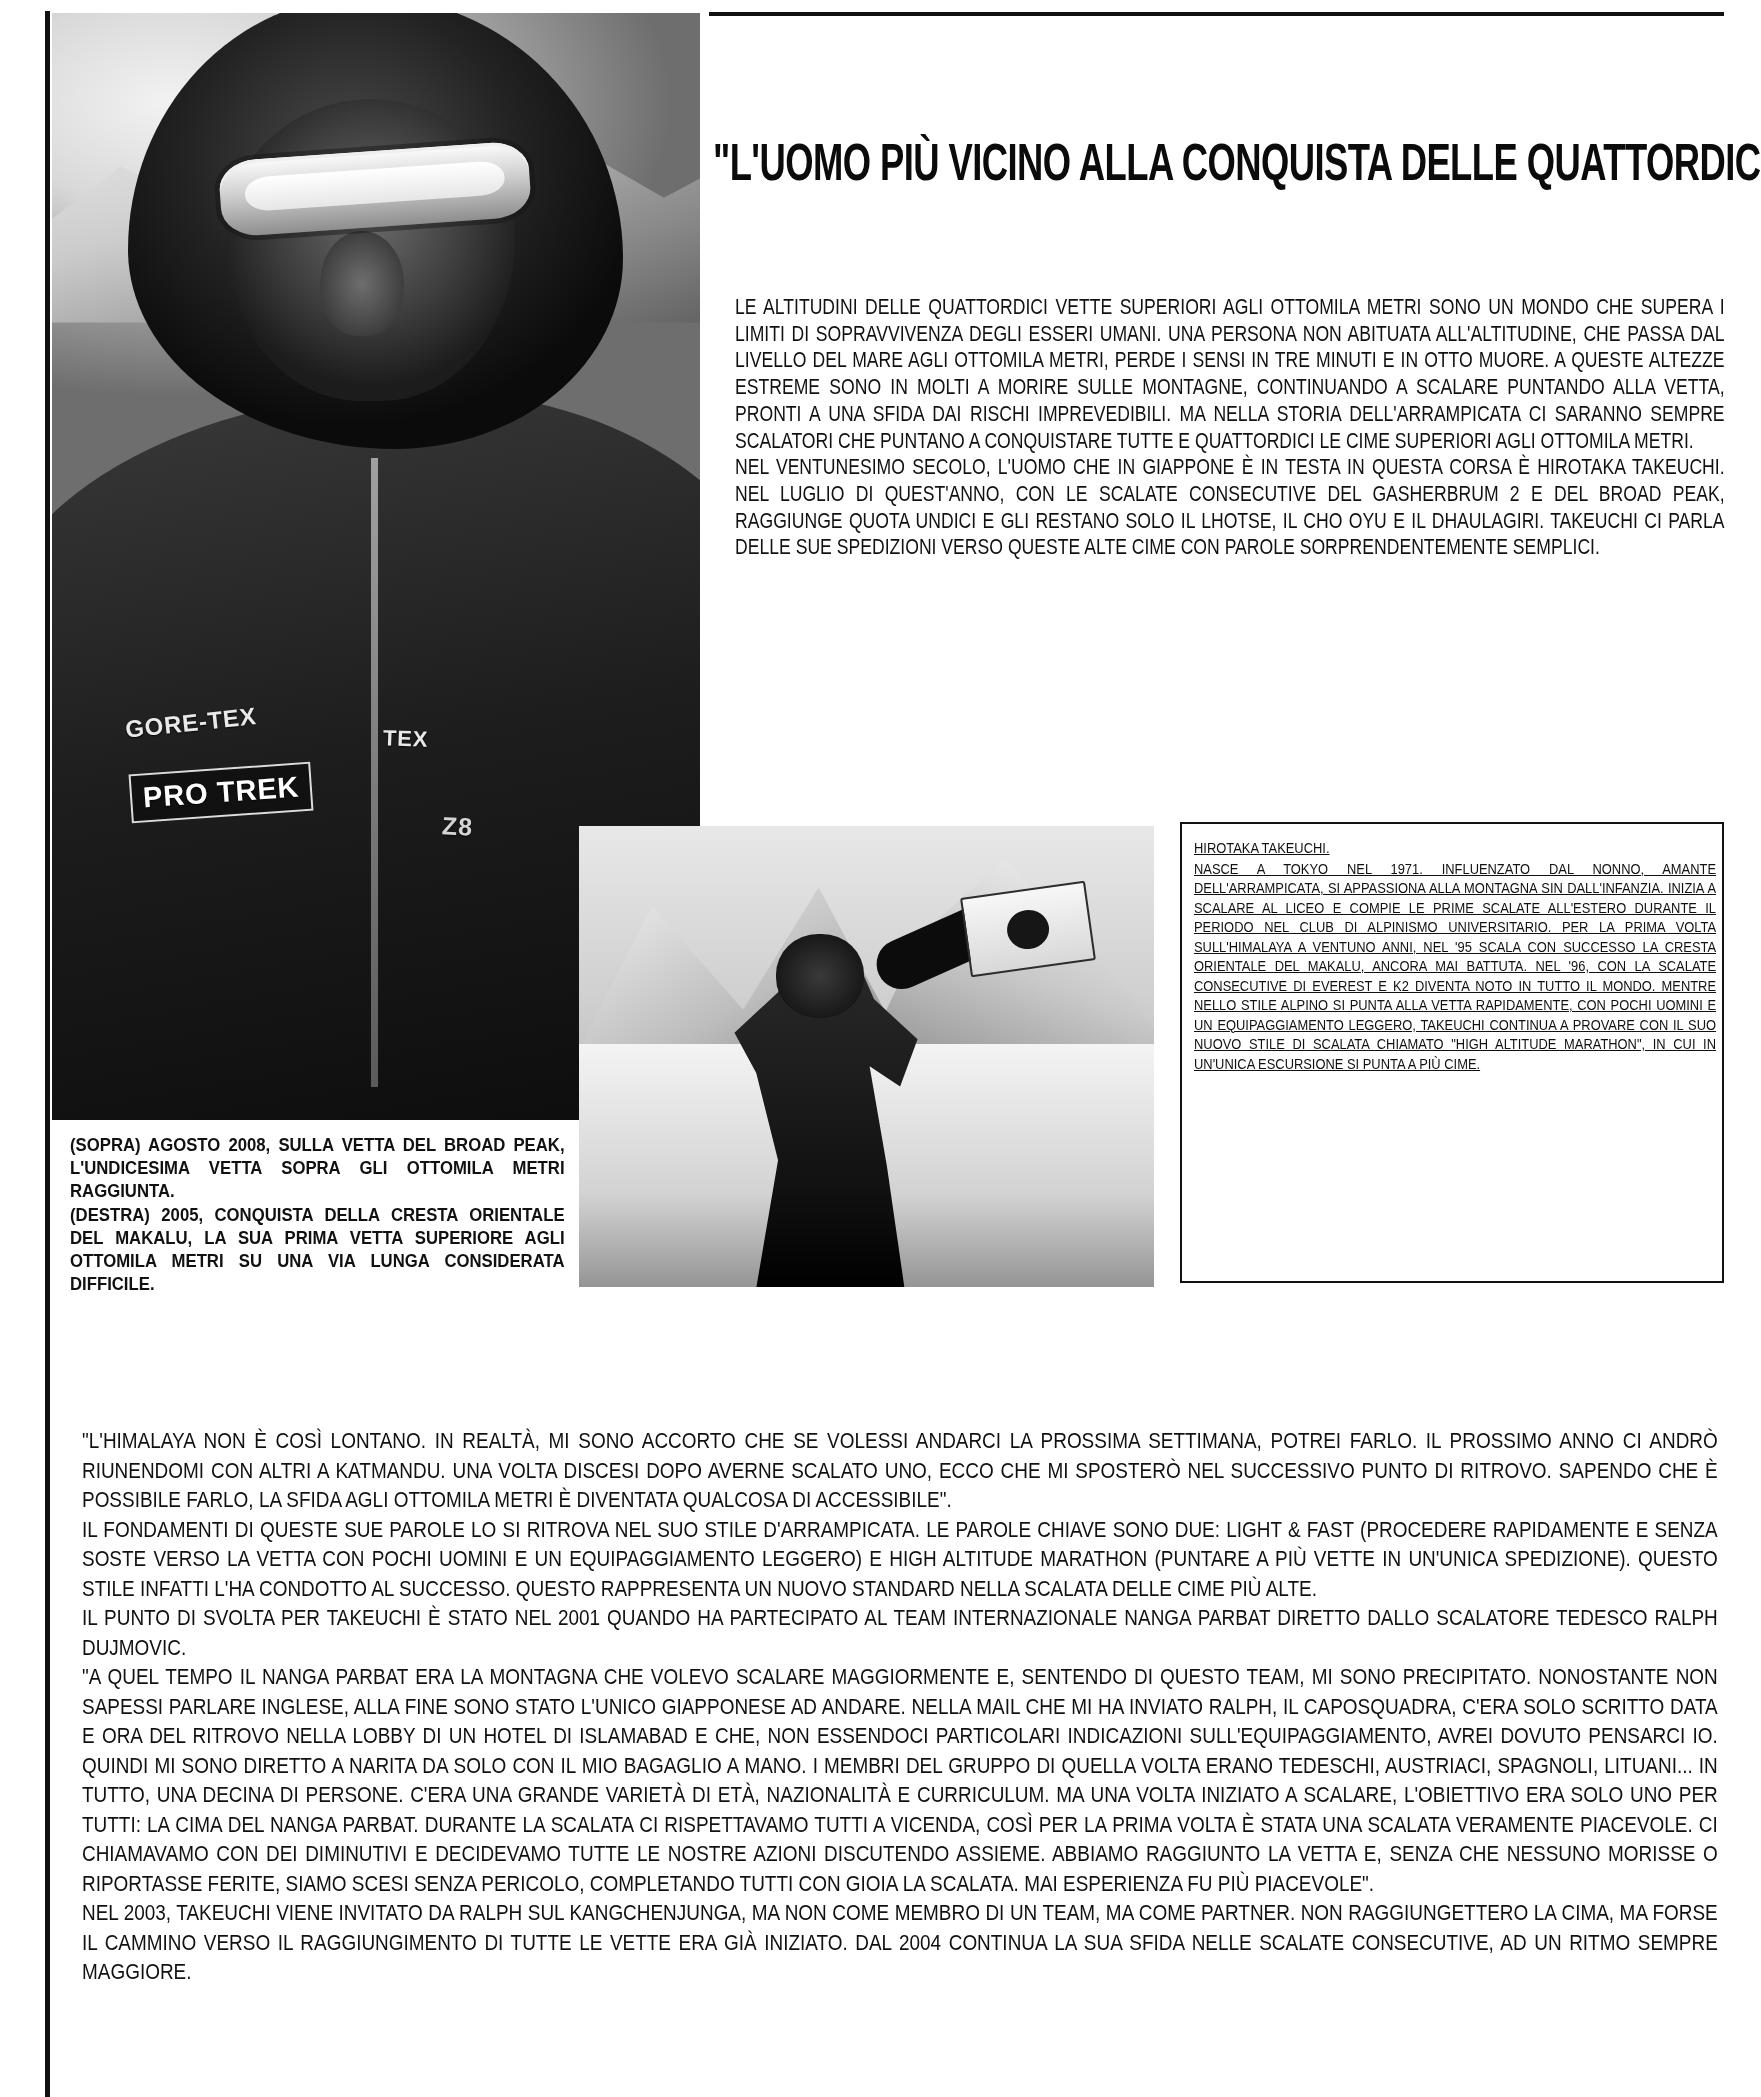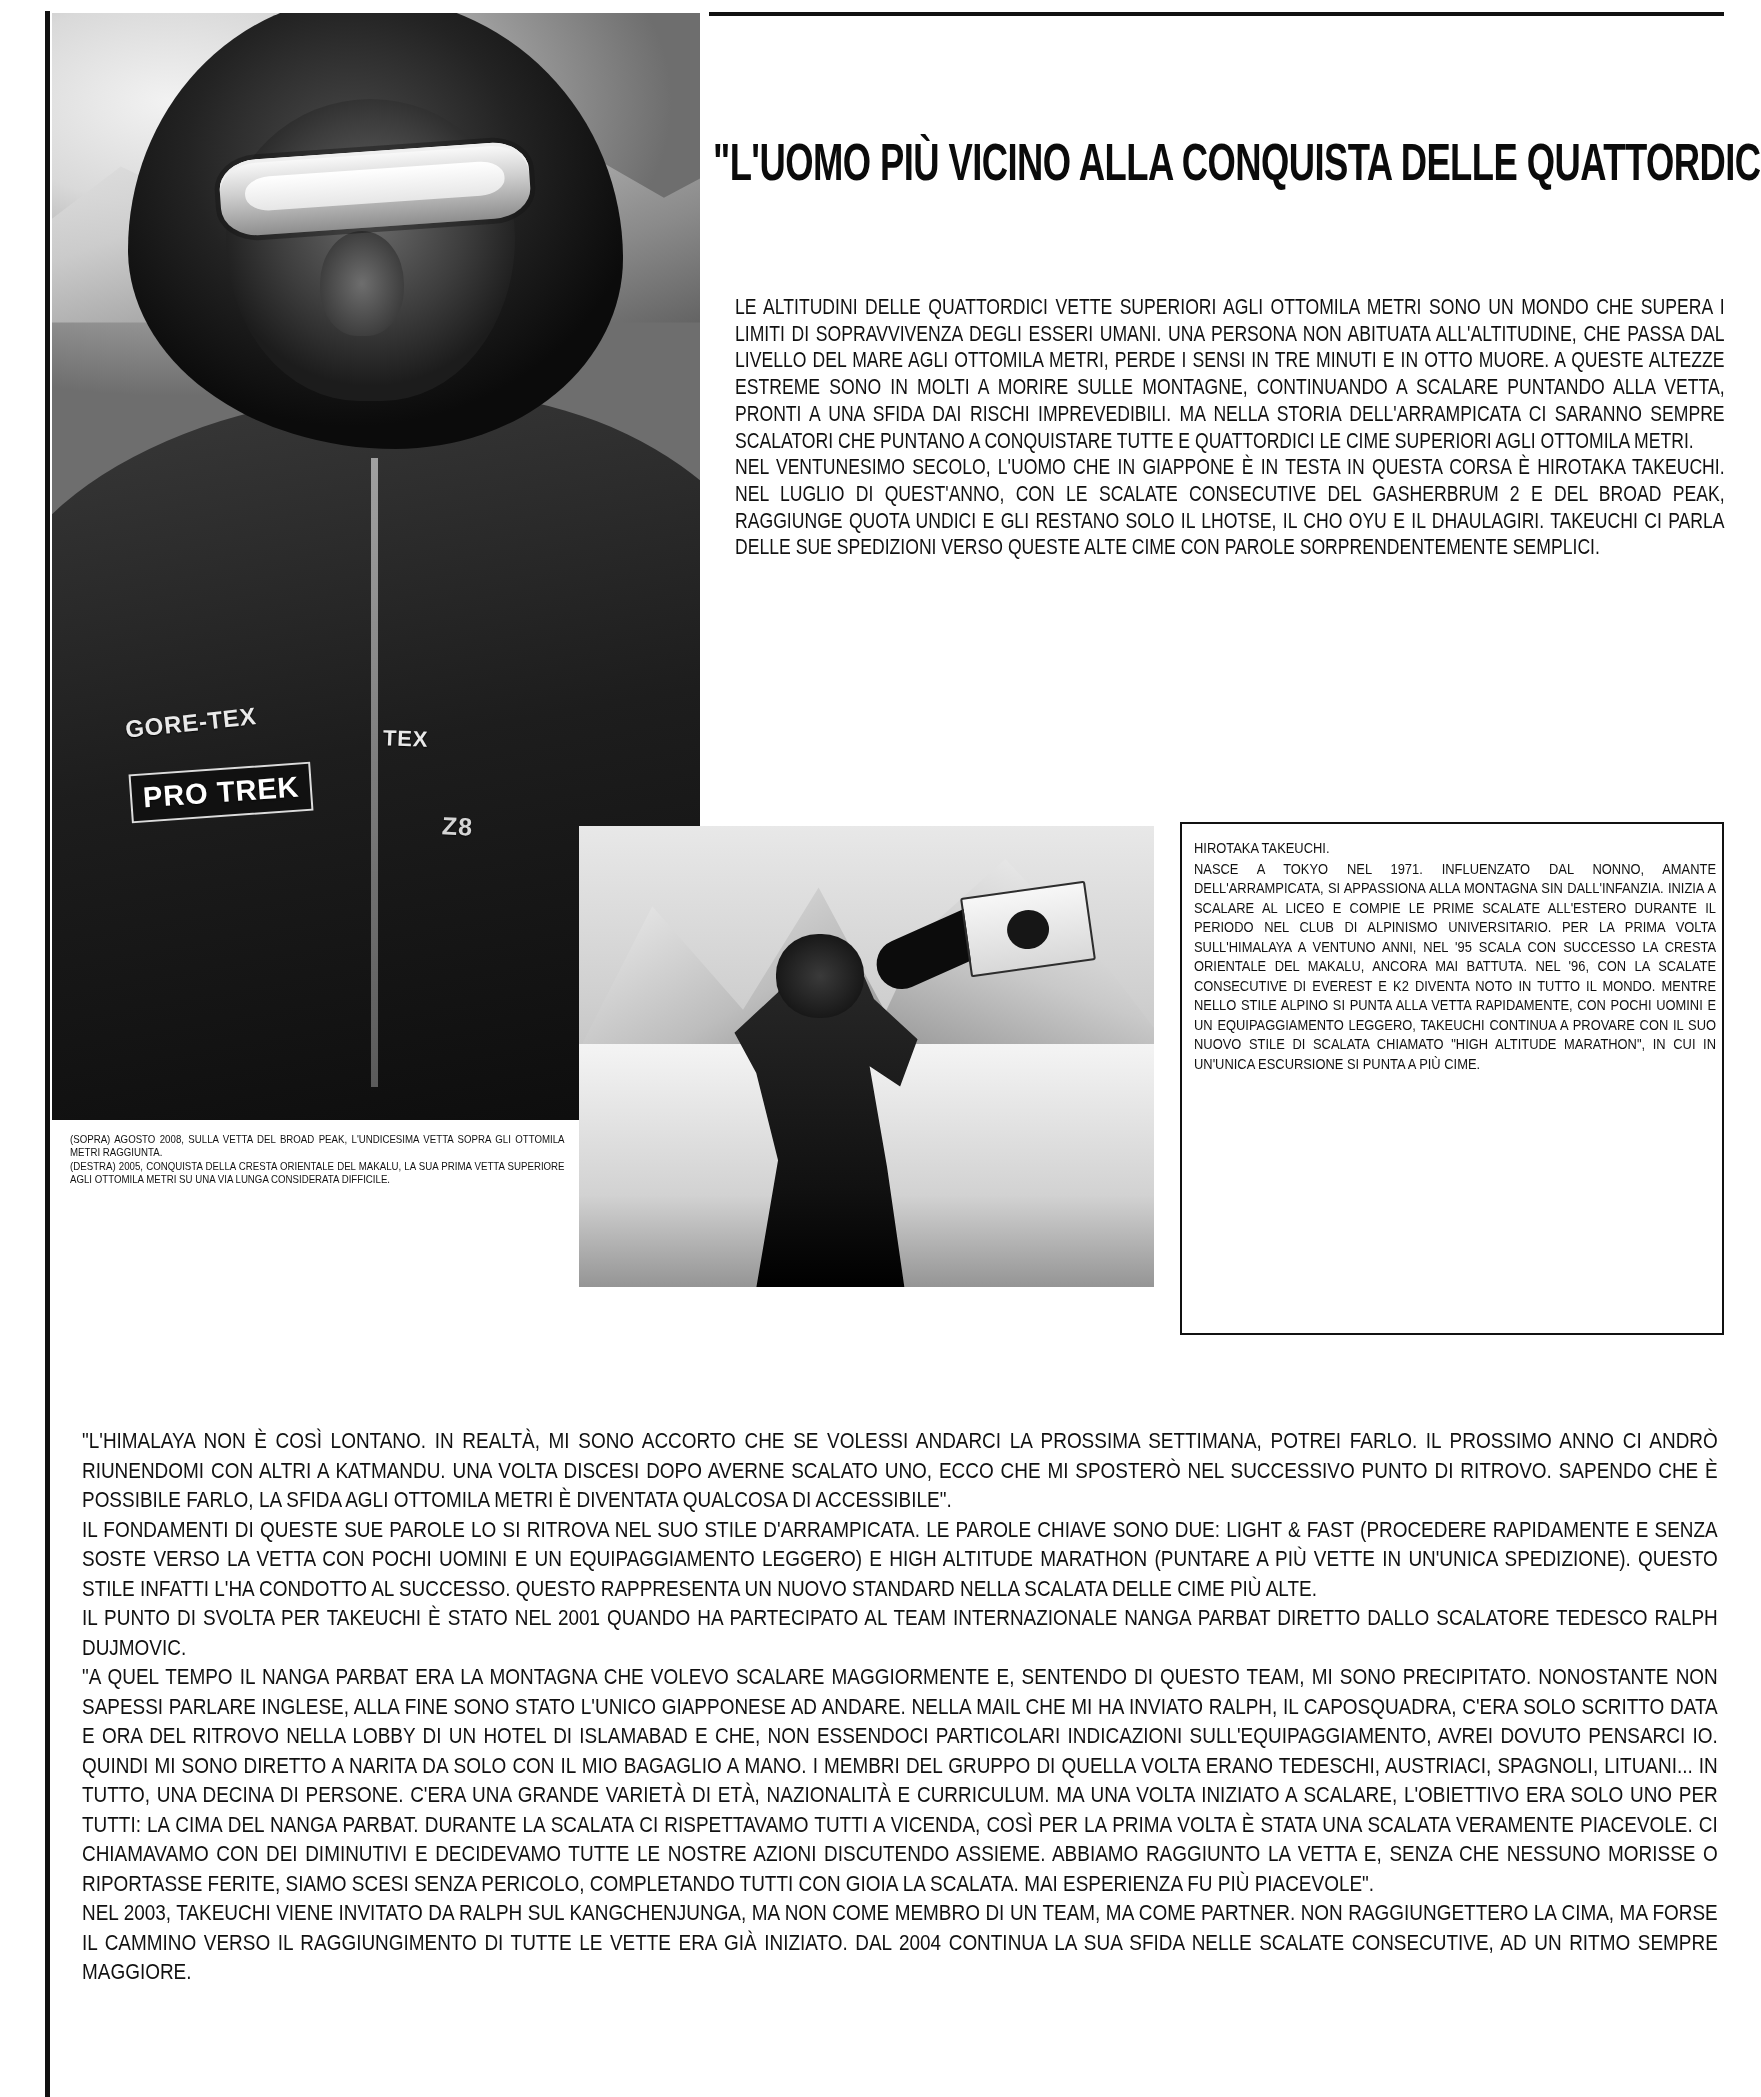--- a/index.html
+++ b/index.html
@@ -152,36 +152,37 @@
     border:2.5px solid #2d2d2d; border-radius:2.5px;
     transform:rotate(-8deg);
   }
   .mid-photo .flag::after{
     content:""; position:absolute; left:40px; top:18.5px; width:42px; height:39px;
     background:#161616; border-radius:50%;
   }
 
   
   .bio-box {
-    position:absolute; left:1180px; top:822px; width:544px; height:513px;
+    position:absolute; left:1180px; top:822px; width:544px; height:461px;
     border:2.5px solid #111;
     box-sizing:border-box;
     padding:14.3px 11.7px 8.4px 11.7px;
+    text-decoration:underline;
   }
   .bio-box .bio-inner {
     font-size:15px; line-height:1.30; text-align:justify;
     transform:scaleX(.86); transform-origin:left top; width:607px;
   }
   .bio-box .bio-name { margin:0 0 0.8px 0; }
   .bio-box .bio-text { margin:0; }
 
   
   .captions {
     position:absolute; left:70px; top:1133px; width:495px;
-    font-size:11px; line-height:1.22; text-align:justify;
+    font-size:19px; line-height:1.22; text-align:justify;font-weight:bold;
   }
   .captions .cap-inner {
     transform:scaleX(.88); transform-origin:left top; width:562px;
   }
   .captions p { margin:0; }
 
   
   .body-text {
     position:absolute; left:82px; top:1426px; width:1636px;
     font-size:22.7px; line-height:1.30; text-align:justify;

